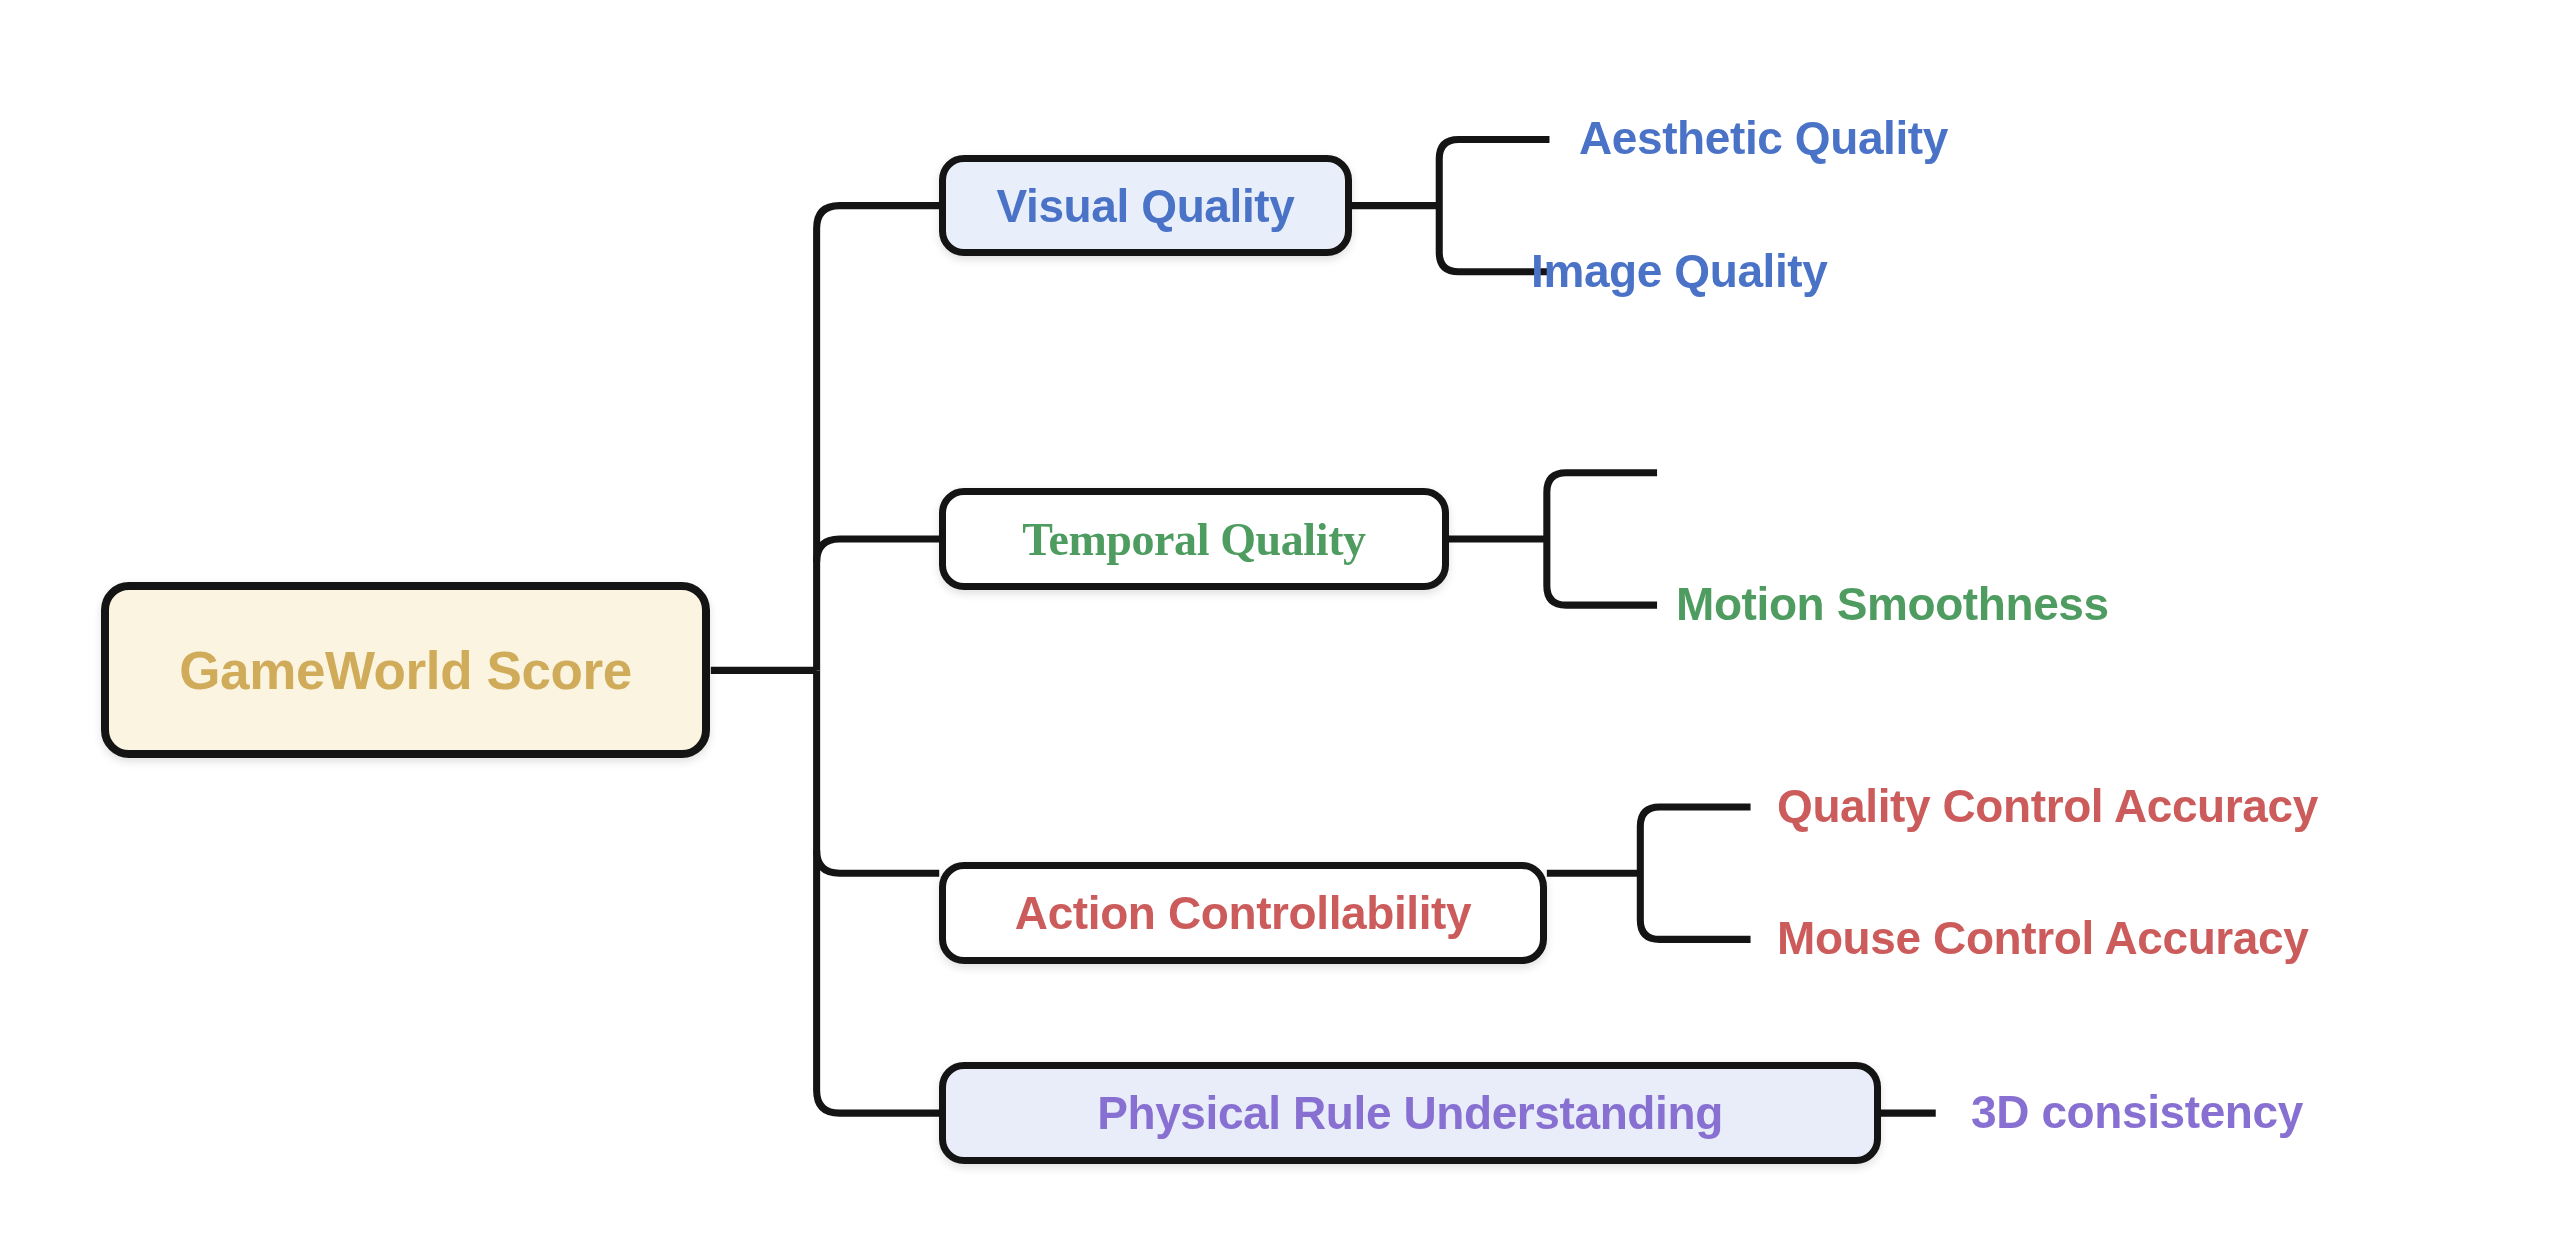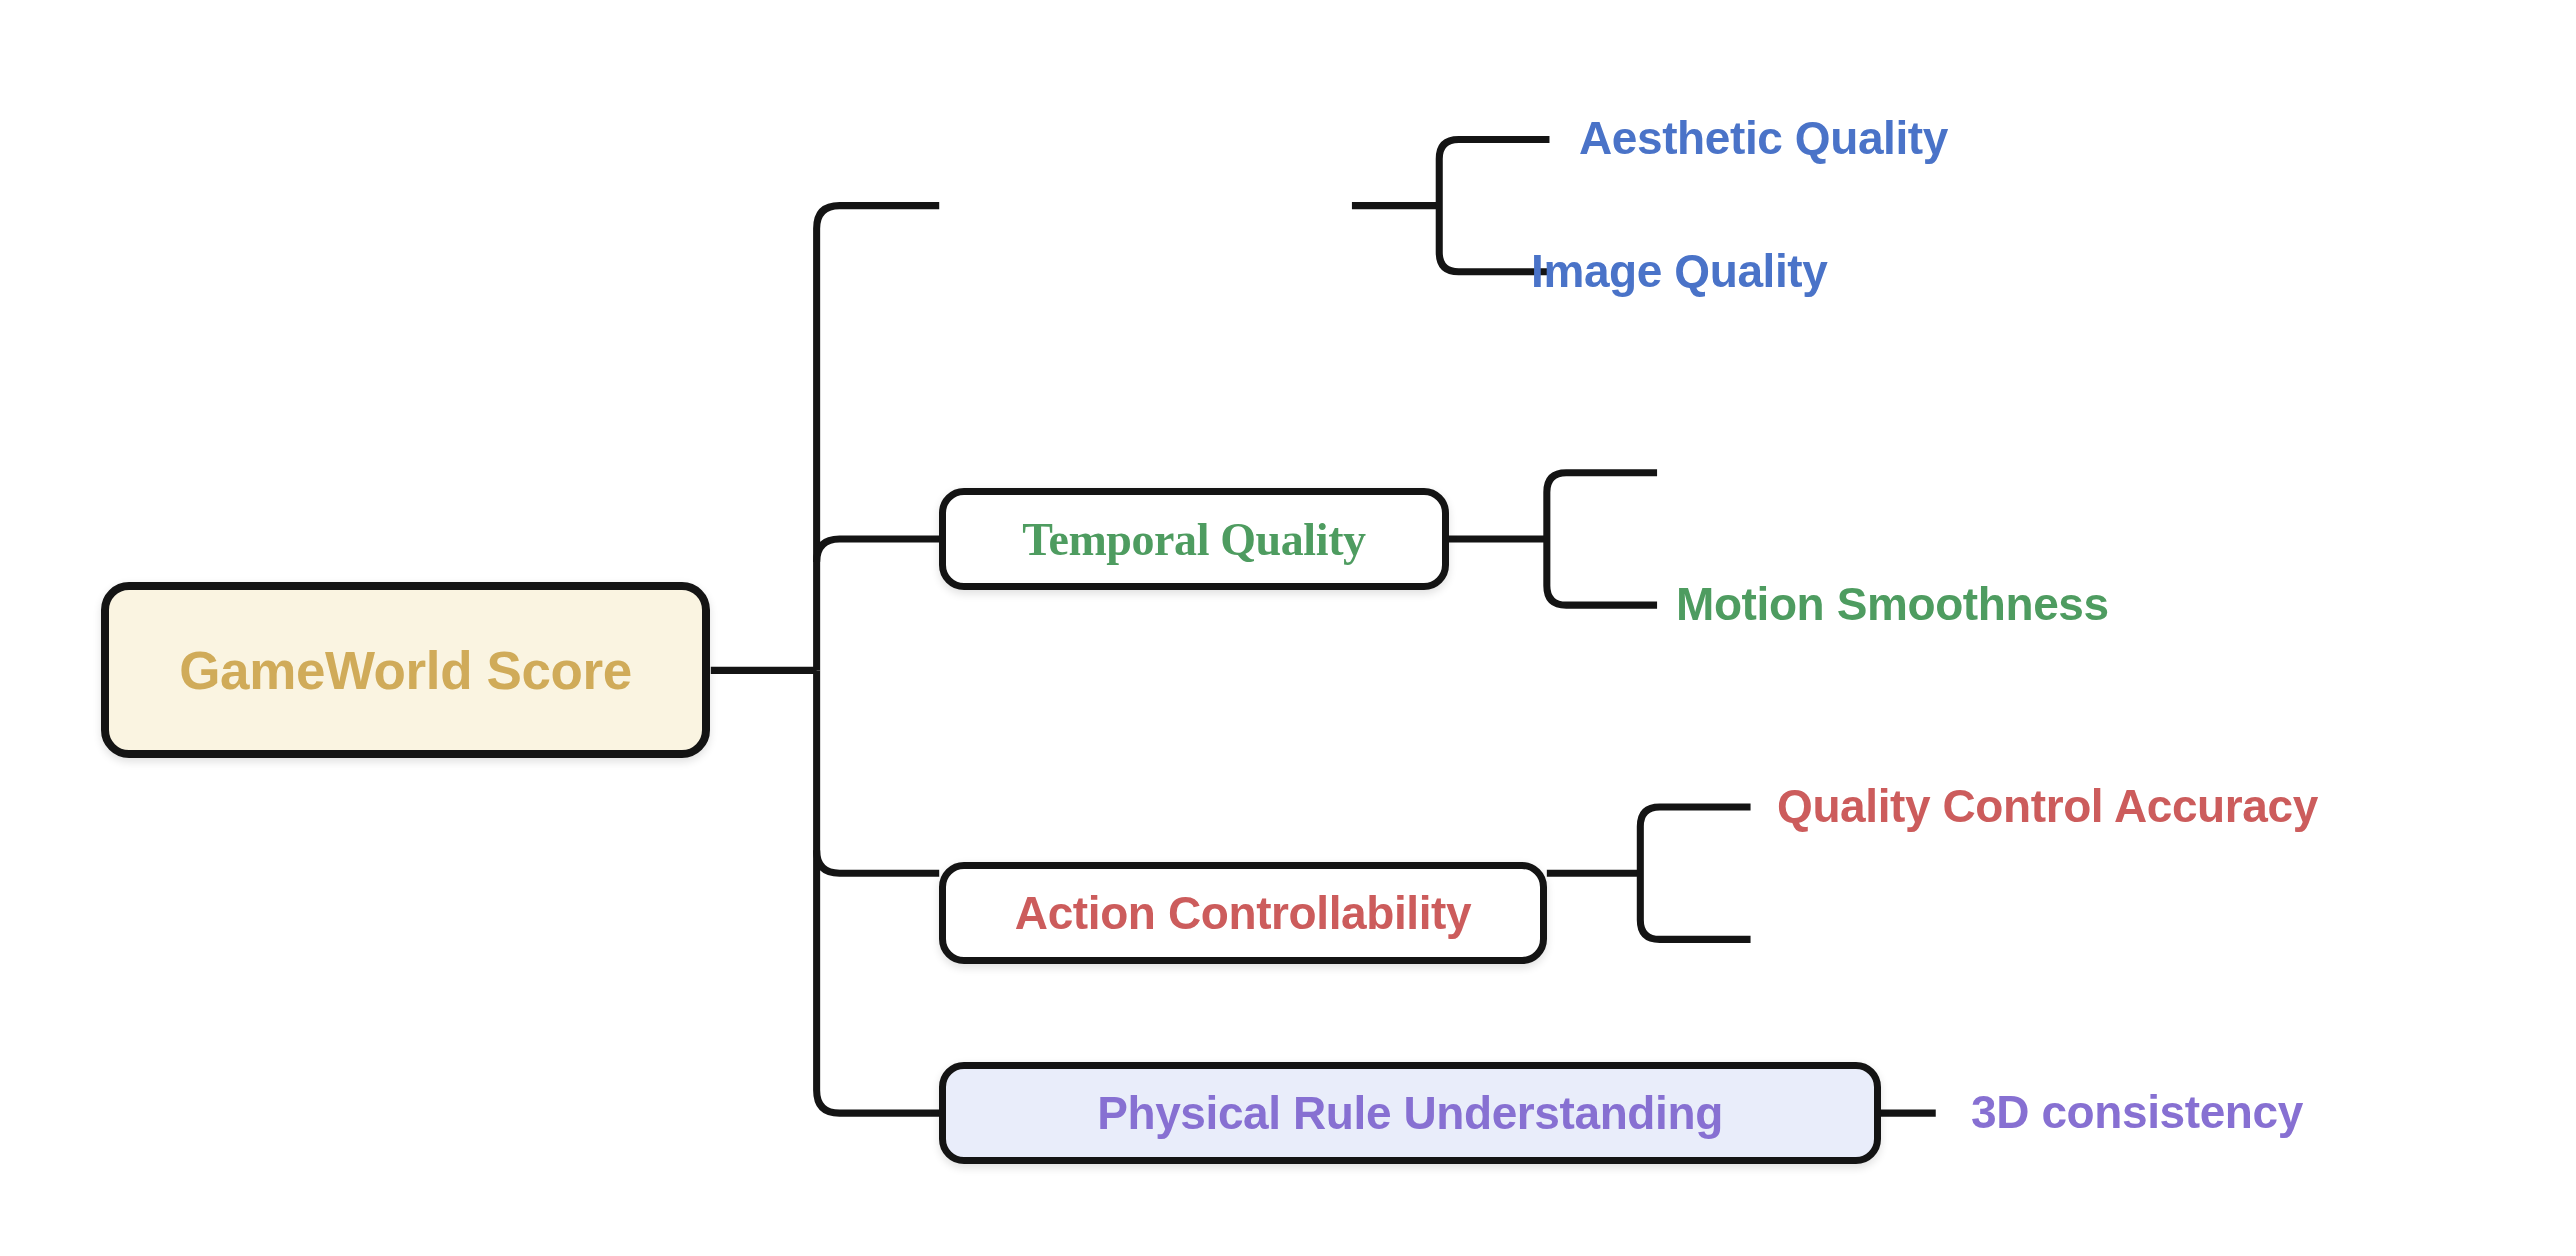--- a/index.html
+++ b/index.html
@@ -99,36 +99,40 @@
     <path d="M 1754 990 H 1860"></path>
     <path d="M 1985 915 H 1882 Q 1860 915 1860 937 V 1043 Q 1860 1065 1882 1065 H 1985"></path>
 
     <path d="M 1989 1262 H 2195"></path>
   </svg>
 
   <div class="node node-root">
     <span>GameWorld Score</span>
   </div>
 
+  <div class="node node-cat node-visual">
+    <span>Visual Quality</span>
+  </div>
 
   <div class="node node-cat node-temporal">
     <span>Temporal Quality</span>
   </div>
 
   <div class="node node-cat node-action">
     <span>Action Controllability</span>
   </div>
 
   <div class="node node-cat node-physical">
     <span>Physical Rule Understanding</span>
   </div>
 
   <div class="leaf leaf-visual" style="left:1579px; top:139px;">Aesthetic Quality</div>
   <div class="leaf leaf-visual" style="left:1531px; top:272px;">Image Quality</div>
 
   <div class="leaf leaf-temporal" style="left:1676px; top:605px;">Motion Smoothness</div>
 
   <div class="leaf leaf-action" style="left:1777px; top:807px;">Quality Control Accuracy</div>
+  <div class="leaf leaf-action" style="left:1777px; top:939px;">Mouse Control Accuracy</div>
 
   <div class="leaf leaf-physical" style="left:1971px; top:1113px;">3D consistency</div>
 
 </div>
 
 
 </body></html>

